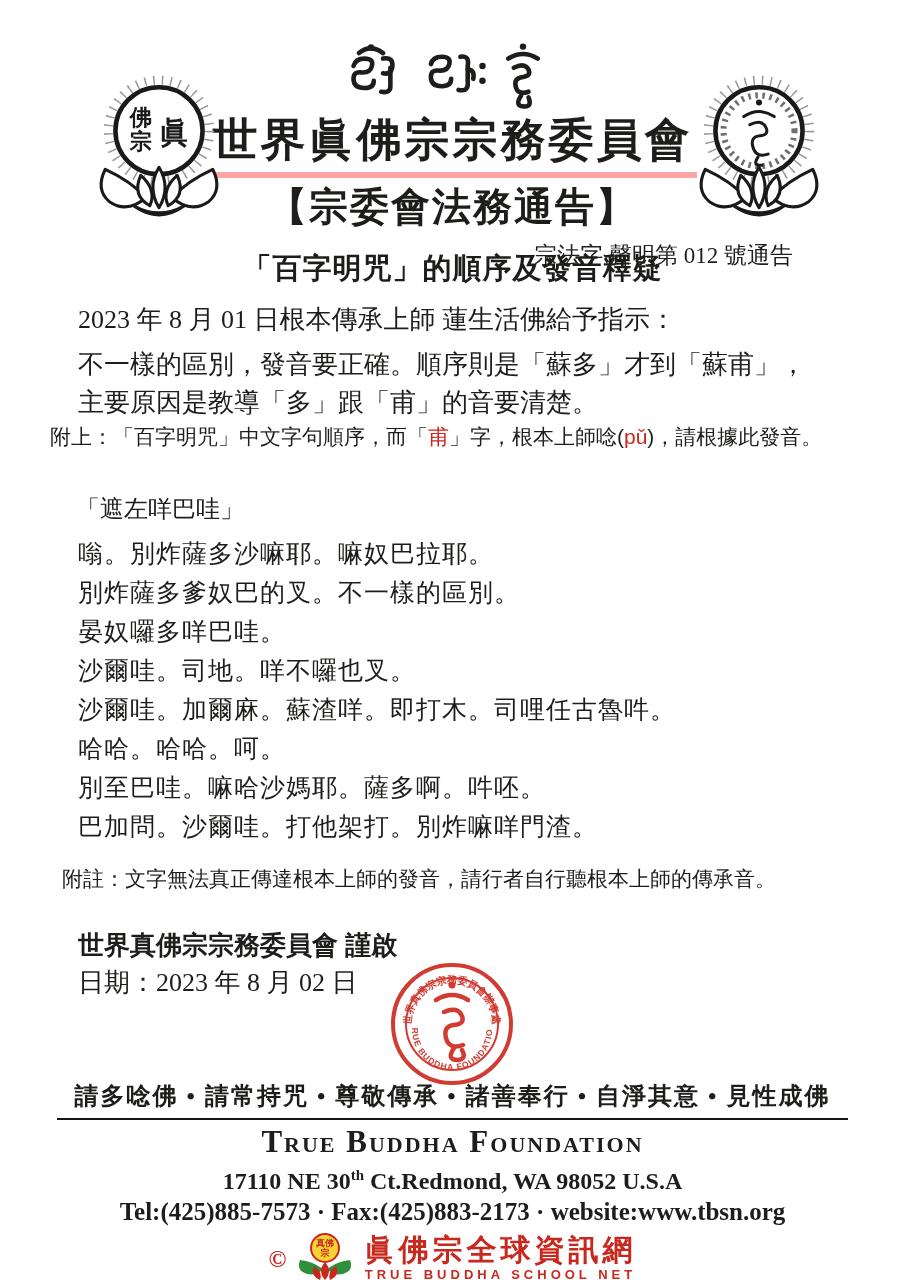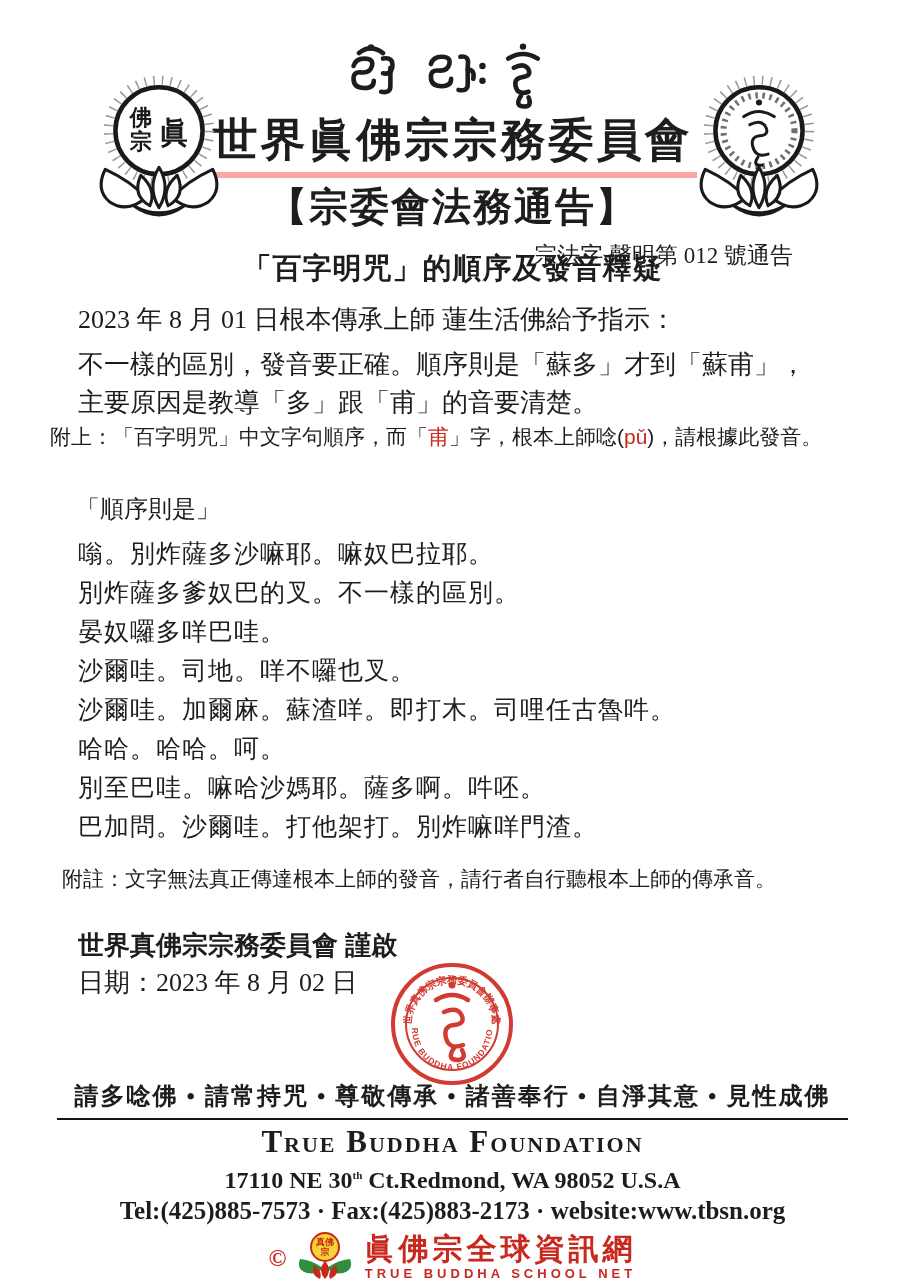--- a/index.html
+++ b/index.html
@@ -46,21 +46,21 @@
   .dateline{margin:4px 0 0 78px;font-size:26px;line-height:34px;}
 
   .seal{position:absolute;left:388px;top:960px;}
 
   
   .footer{position:absolute;top:1080px;left:0;right:0;text-align:center;}
   .motto{font-size:24px;font-weight:bold;letter-spacing:2px;line-height:32px;}
   .rule{margin:6px 57px 0 57px;border-top:2px solid #141414;}
   .tbf{margin-top:4px;font-size:31px;font-weight:bold;line-height:36px;font-variant:small-caps;letter-spacing:2px;}
   .addr{font-size:24px;font-weight:bold;line-height:30px;}
-  .addr sup{font-size:11px;}
+  .addr sup{font-size:15px;}
   .tel{font-size:25px;font-weight:bold;line-height:32px;}
   .logo-row{margin-top:2px;display:flex;align-items:center;justify-content:center;gap:10px;}
   .copyright{color:var(--logo-red);font-size:24px;font-weight:bold;}
   .logo-text{display:flex;flex-direction:column;align-items:center;}
   .logo-cn{color:var(--logo-red);font-size:30px;font-weight:bold;letter-spacing:4px;line-height:32px;}
   .logo-en{color:var(--logo-red);font-size:13px;font-weight:bold;letter-spacing:4px;line-height:18px;
            font-family:"Liberation Sans","DejaVu Sans",sans-serif;}
 </style>
 </head>
 <body>
@@ -139,21 +139,21 @@
 
     <div class="intro">2023 年 8 月 01 日根本傳承上師 蓮生活佛給予指示：</div>
 
     <div class="para">
       <div class="pline">不一樣的區別，發音要正確。順序則是「蘇多」才到「蘇甫」，</div>
       <div class="pline">主要原因是教導「多」跟「甫」的音要清楚。</div>
     </div>
 
     <div class="attach sans"><span>附上：「百字明咒」中文字句順序，而「</span><span class="red">甫</span><span>」字，根本上師唸(</span><span class="red">pǔ</span><span>)，請根據此發音。</span></div>
 
-    <div class="mantra-heading sans">「順序則是」</div>
+    <div class="mantra-heading sans">「遮左咩巴哇」</div>
 
     <div class="mantra">
       <div class="mline">嗡。別炸薩多沙嘛耶。嘛奴巴拉耶。</div>
       <div class="mline">別炸薩多爹奴巴的叉。不一樣的區別。</div>
       <div class="mline">晏奴囉多咩巴哇。</div>
       <div class="mline">沙爾哇。司地。咩不囉也叉。</div>
       <div class="mline">沙爾哇。加爾麻。蘇渣咩。即打木。司哩任古魯吽。</div>
       <div class="mline">哈哈。哈哈。呵。</div>
       <div class="mline">別至巴哇。嘛哈沙媽耶。薩多啊。吽呸。</div>
       <div class="mline">巴加問。沙爾哇。打他架打。別炸嘛咩門渣。</div>

